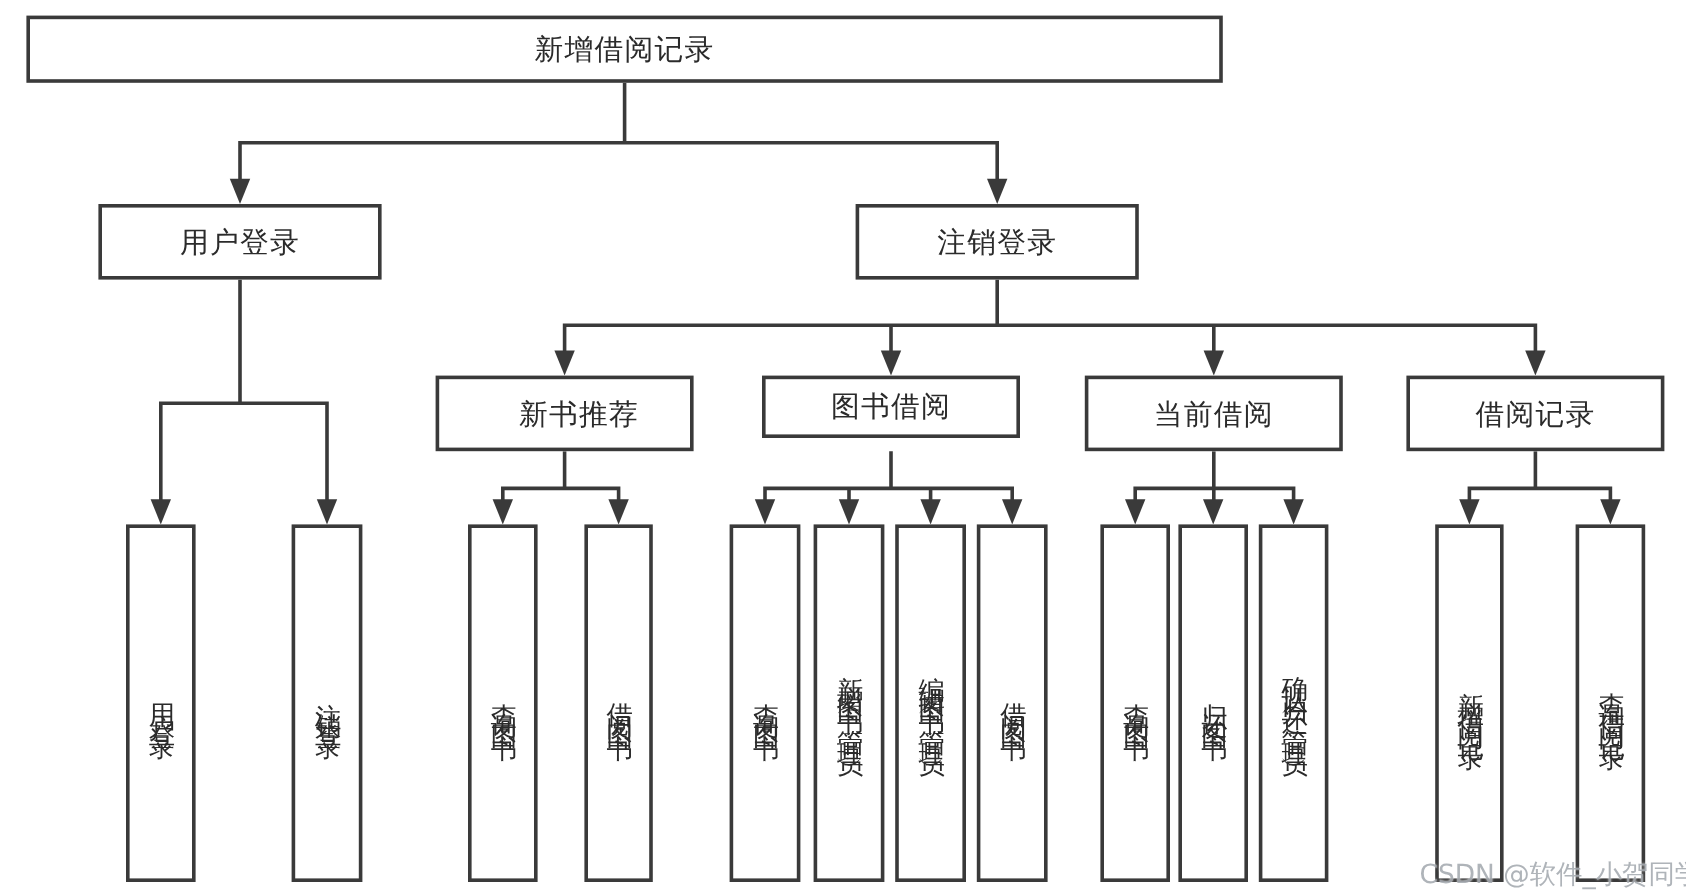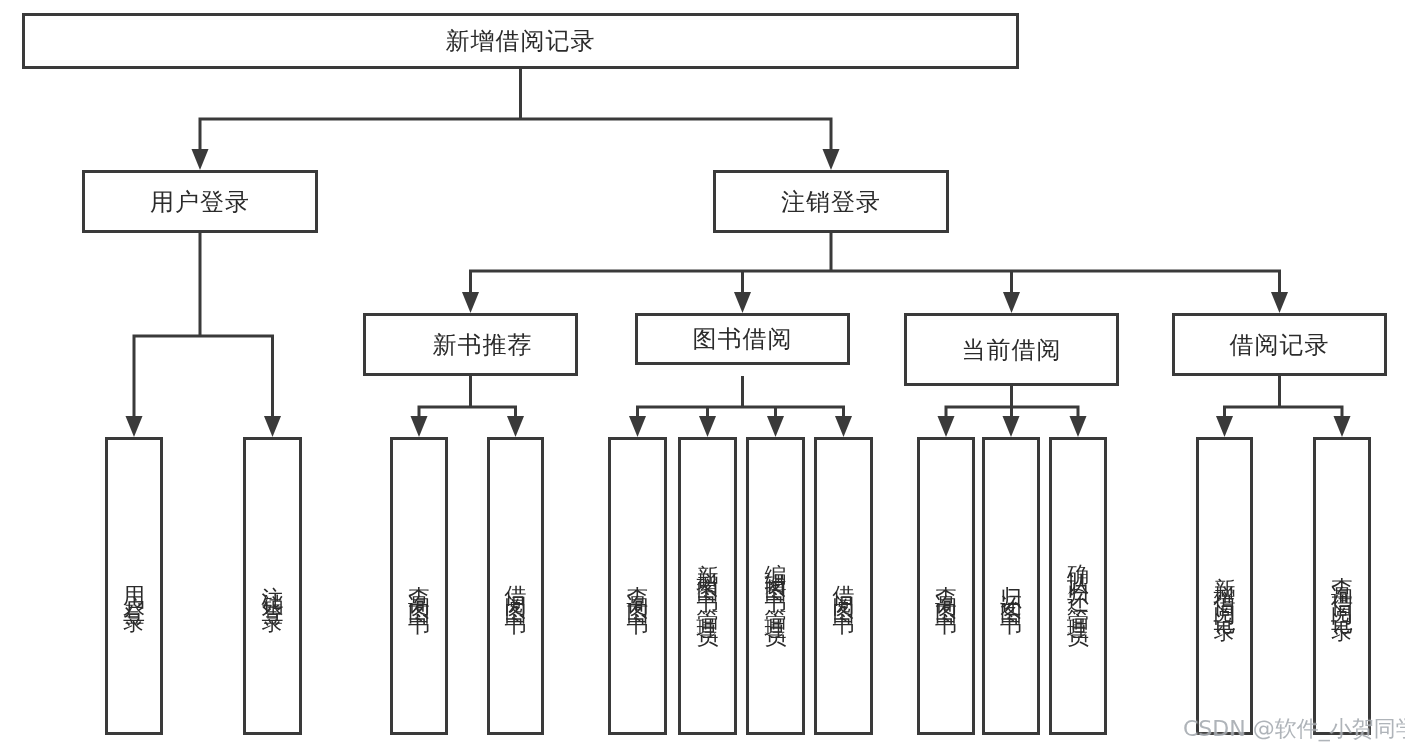--- a/index.html
+++ b/index.html
@@ -80,21 +80,21 @@
   <div class="node h" style="left:713px;top:170px;width:236px;height:63px;">
     <span class="label">注销登录</span>
   </div>
 
   <div class="node h" style="left:363px;top:313px;width:215px;height:63px;padding-left:24px;">
     <span class="label">新书推荐</span>
   </div>
   <div class="node h" style="left:635px;top:313px;width:215px;height:52px;">
     <span class="label">图书借阅</span>
   </div>
-  <div class="node h" style="left:904px;top:313px;width:215px;height:73px;">
+  <div class="node h" style="left:904px;top:313px;width:215px;height:63px;">
     <span class="label">当前借阅</span>
   </div>
   <div class="node h" style="left:1172px;top:313px;width:215px;height:63px;">
     <span class="label">借阅记录</span>
   </div>
 
   <div class="node leaf" style="left:105px;top:437px;width:58px;height:298px;">
     <span class="label">用户登录</span>
   </div>
   <div class="node leaf" style="left:243px;top:437px;width:59px;height:298px;">

